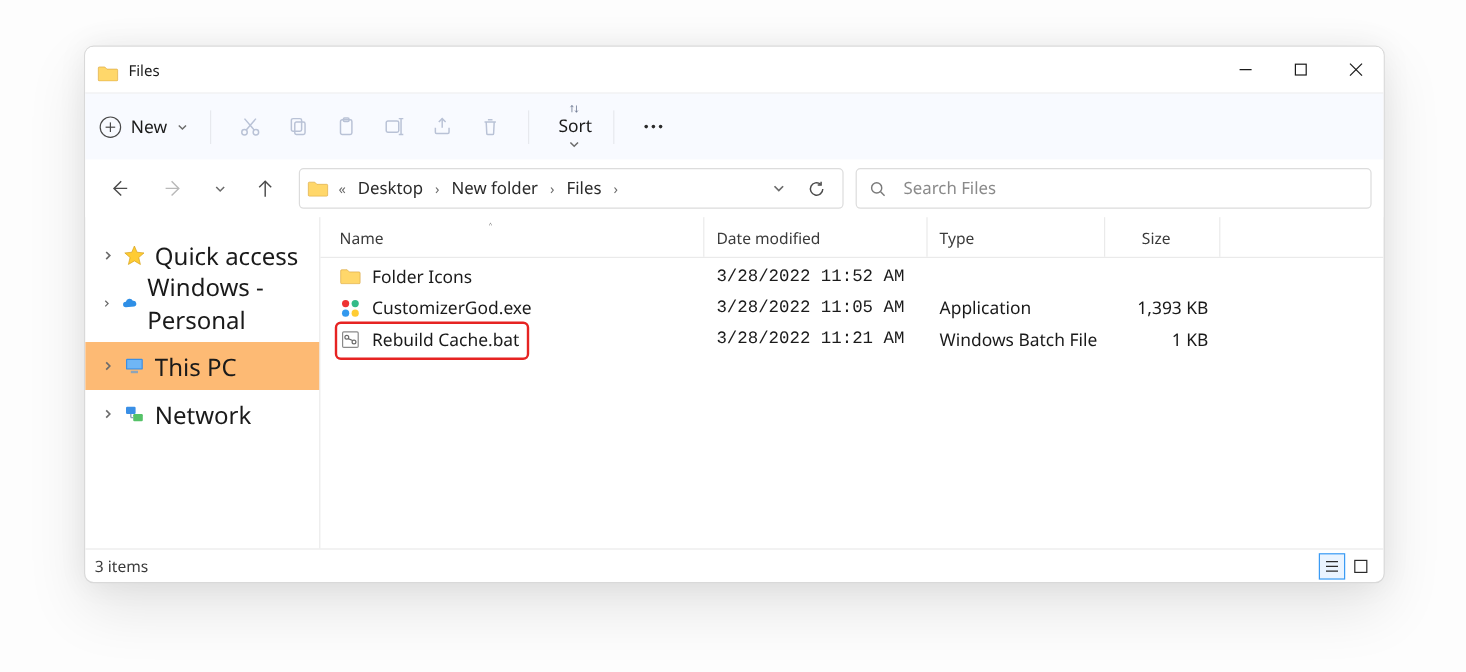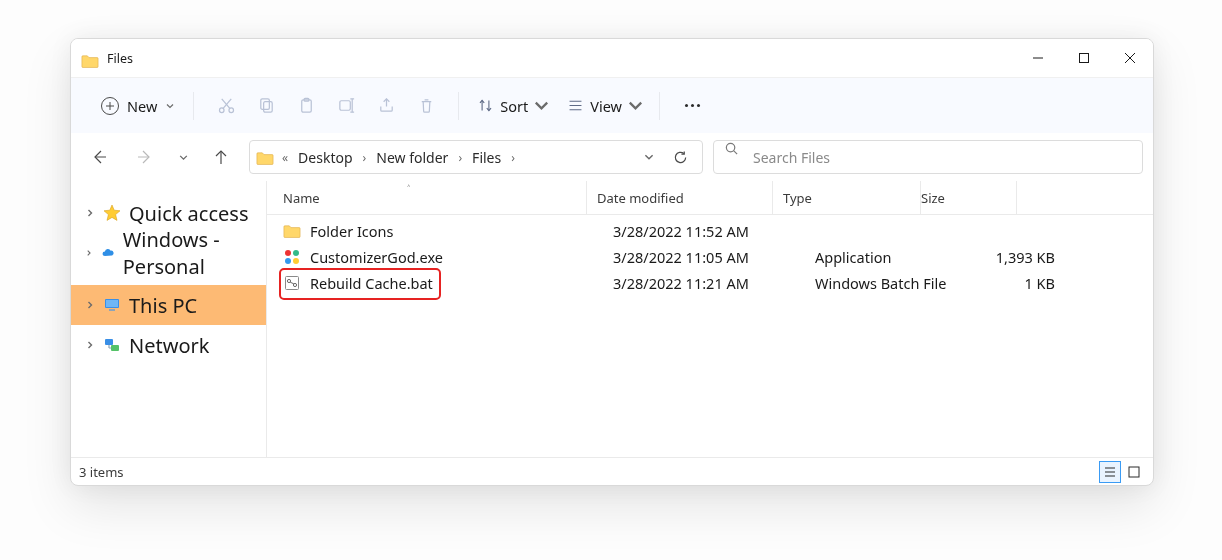--- a/index.html
+++ b/index.html
@@ -13,34 +13,34 @@
   
   .titlebar { height: 38px; display: flex; align-items: center; padding: 0 0 0 10px; background: #fff; }
   .titlebar .ticon { width: 18px; height: 14px; margin-right: 8px; }
   .titlebar .title { font-size: 12.5px; color: #1a1a1a; }
   .titlebar .spacer { flex: 1; }
   .wbtn { width: 46px; height: 38px; display: flex; align-items: center; justify-content: center; }
   .wbtn svg { stroke: #1a1a1a; stroke-width: 1; }
   
   .toolbar {
     height: 56px; background: #f8faff; border-top: 1px solid #f0f0f0;
-    display: flex; align-items: center; padding: 0 28px; gap: 0;
+    display: flex; align-items: center; padding: 0 10px; gap: 0;
   }
   .newbtn {
     display: flex; align-items: center; gap: 8px; height: 36px; padding: 0 6px 0 2px;
     color: #1a1a1a; font-size: 14.5px;
   }
   .circplus { width:18px; height:18px; border:1px solid #4a4a4a; border-radius:50%; position:relative; }
   .circplus::before, .circplus::after { content:""; position:absolute; background:#4a4a4a; }
   .circplus::before { left:4px; right:4px; top:50%; height:1px; transform:translateY(-50%); }
   .circplus::after  { top:4px; bottom:4px; left:50%; width:1px; transform:translateX(-50%); }
   .chev { width:10px; height:10px; }
   .chev path { stroke:#6b6b6b; stroke-width:1.2; fill:none; }
   .tsep { width:1px; height:28px; background:#e7e9ee; margin: 0 12px; }
-  .ticonbtn { width:40px; height:40px; display:flex; align-items:center; justify-content:center; }
+  .ticonbtn { width:40px; height:40px; display:flex; align-items:center; justify-content:center;flex-direction:column; }
   .ticonbtn svg { width:19px; height:19px; }
   .ticonbtn .dis { stroke:#b9c2d6; fill:none; stroke-width:1.3; }
   .ticonbtn .en  { stroke:#5e6a86; fill:none; stroke-width:1.3; }
   .sortlbl, .viewlbl { font-size:14.5px; color:#1a1a1a; margin-left:6px; margin-right:4px; }
   .dots { display:flex; gap:3px; padding:0 10px; }
   .dots span { width:3px;height:3px;border-radius:50%;background:#2b2b2b; }
   
   .navrow { height:48px; display:flex; align-items:center; padding:0 10px; gap:10px; background:#fff; }
   .navbtn { width:36px; height:36px; display:flex; align-items:center; justify-content:center; }
   .navbtn svg { width:16px; height:16px; stroke:#4a4a4a; stroke-width:1.2; fill:none; }
@@ -49,21 +49,21 @@
     flex:1; height:34px; border:1px solid #dcdcdc; border-radius:4px;
     display:flex; align-items:center; padding:0 6px; gap:4px; font-size:14px; color:#2b2b2b;
     min-width: 0;
   }
   .addrbox .crumb { padding:0 2px; }
   .addrbox .csep { color:#6b6b6b; font-size:12px; padding:0 4px; }
   .addrbox .aspacer { flex:1; }
   .addr-icons { display:flex; align-items:center; gap:18px; padding-right:8px; }
   .searchbox {
     width:430px; height:34px; border:1px solid #dcdcdc; border-radius:4px;
-    display:flex; padding:0 10px; gap:12px; color:#6c6c6c;
+    display:flex; align-items:center; padding:0 10px; gap:12px; color:#6c6c6c;
   }
   .searchbox input {
     border:none; outline:none; flex:1; font-size:14px; background:transparent; color:#333;
   }
   .searchbox input::placeholder { color:#8a8a8a; }
   
   .body { flex:1; display:flex; min-height:0; }
   .sidebar { width:196px; border-right:1px solid #eaeaea; padding-top:12px; font-size:20px; }
   .sitem { height:40px; display:flex; align-items:center; gap:8px; padding-left:14px; color:#1a1a1a; }
   .sitem.sel { background:#fdba74;margin-top:12px; }
@@ -71,26 +71,26 @@
   .schevron path { stroke:#6b6b6b; stroke-width:1.4; fill:none; }
   .sicon { width:18px; height:18px; display:flex; align-items:center; justify-content:center; }
   .content { flex:1; display:flex; flex-direction:column; min-width:0; }
   .colhdr {
     height:34px; border-bottom:1px solid #eaeaea; display:flex; align-items:center;
     font-size:13px; color:#3b3b3b; position:relative;
   }
   .col-name { width:320px; padding-left:16px; border-right:1px solid #eaeaea; height:100%; display:flex; align-items:center; position:relative; }
   .col-date { width:186px; padding-left:10px; border-right:1px solid #eaeaea; height:100%; display:flex; align-items:center; }
   .col-type { width:148px; padding-left:10px; border-right:1px solid #eaeaea; height:100%; display:flex; align-items:center; }
-  .col-size { width:96px;  padding-right:10px; border-right:1px solid #eaeaea; height:100%; display:flex; align-items:center; justify-content:flex-start; }
+  .col-size { width:96px;  padding-right:10px; border-right:1px solid #eaeaea; height:100%; display:flex; align-items:center; justify-content:center; }
   .sortcaret { position:absolute; top:1px; left:44%; font-size:10px; color:#6b6b6b; }
   .rows { flex:1; padding-top:3px; font-size:14.5px; color:#1a1a1a; }
-  .row { height:26px; display:flex; align-items:center;gap:16px; }
+  .row { height:26px; display:flex; align-items:center; }
   .row .c-name { width:320px; padding-left:16px; display:flex; align-items:center; gap:9px; }
-  .row .c-date { width:186px; padding-left:10px; }
+  .row .c-date { width:186px; padding-left:10px;font-family:Liberation Mono, monospace; }
   .row .c-type { width:148px; padding-left:10px; }
   .row .c-size { width:96px;  padding-right:10px; text-align:right; }
   .hl { position:relative; }
   .hl::after {
     content:""; position:absolute; left:12px; top:-2px; width:158px; height:28px;
     border:2.5px solid #e62322; border-radius:5px; pointer-events:none;
   }
   .fico { width:18px; height:18px; }
   
   .status {
@@ -200,33 +200,20 @@
     <div class="ticonbtn" style="width:auto;padding:0 2px 0 6px;">
       <svg viewBox="0 0 20 20" style="width:17px;height:17px;">
           <g class="en">
             <path d="M6 4 v12"></path>
             <path d="M3.5 7 L6 4 L8.5 7"></path>
             <path d="M14 16 v-12"></path>
             <path d="M11.5 13 L14 16 L16.5 13"></path>
           </g>
         </svg>
       <span class="sortlbl">Sort</span>
-      <svg class="chev" viewBox="0 0 10 10">
-          <path d="M2 3.5 L5 6.5 L8 3.5"></path>
-        </svg>
-    </div>
-    <div class="ticonbtn" style="width:auto;padding:0 2px 0 14px;">
-      <svg viewBox="0 0 20 20" style="width:17px;height:17px;">
-          <g class="en">
-            <line x1="3" y1="5" x2="17" y2="5"></line>
-            <line x1="3" y1="10" x2="17" y2="10"></line>
-            <line x1="3" y1="15" x2="17" y2="15"></line>
-          </g>
-        </svg>
-      <span class="viewlbl">View</span>
       <svg class="chev" viewBox="0 0 10 10">
           <path d="M2 3.5 L5 6.5 L8 3.5"></path>
         </svg>
     </div>
     <div class="tsep"></div>
     <div class="ticonbtn">
         <div class="dots">
           <span></span>
           <span></span>
           <span></span>

